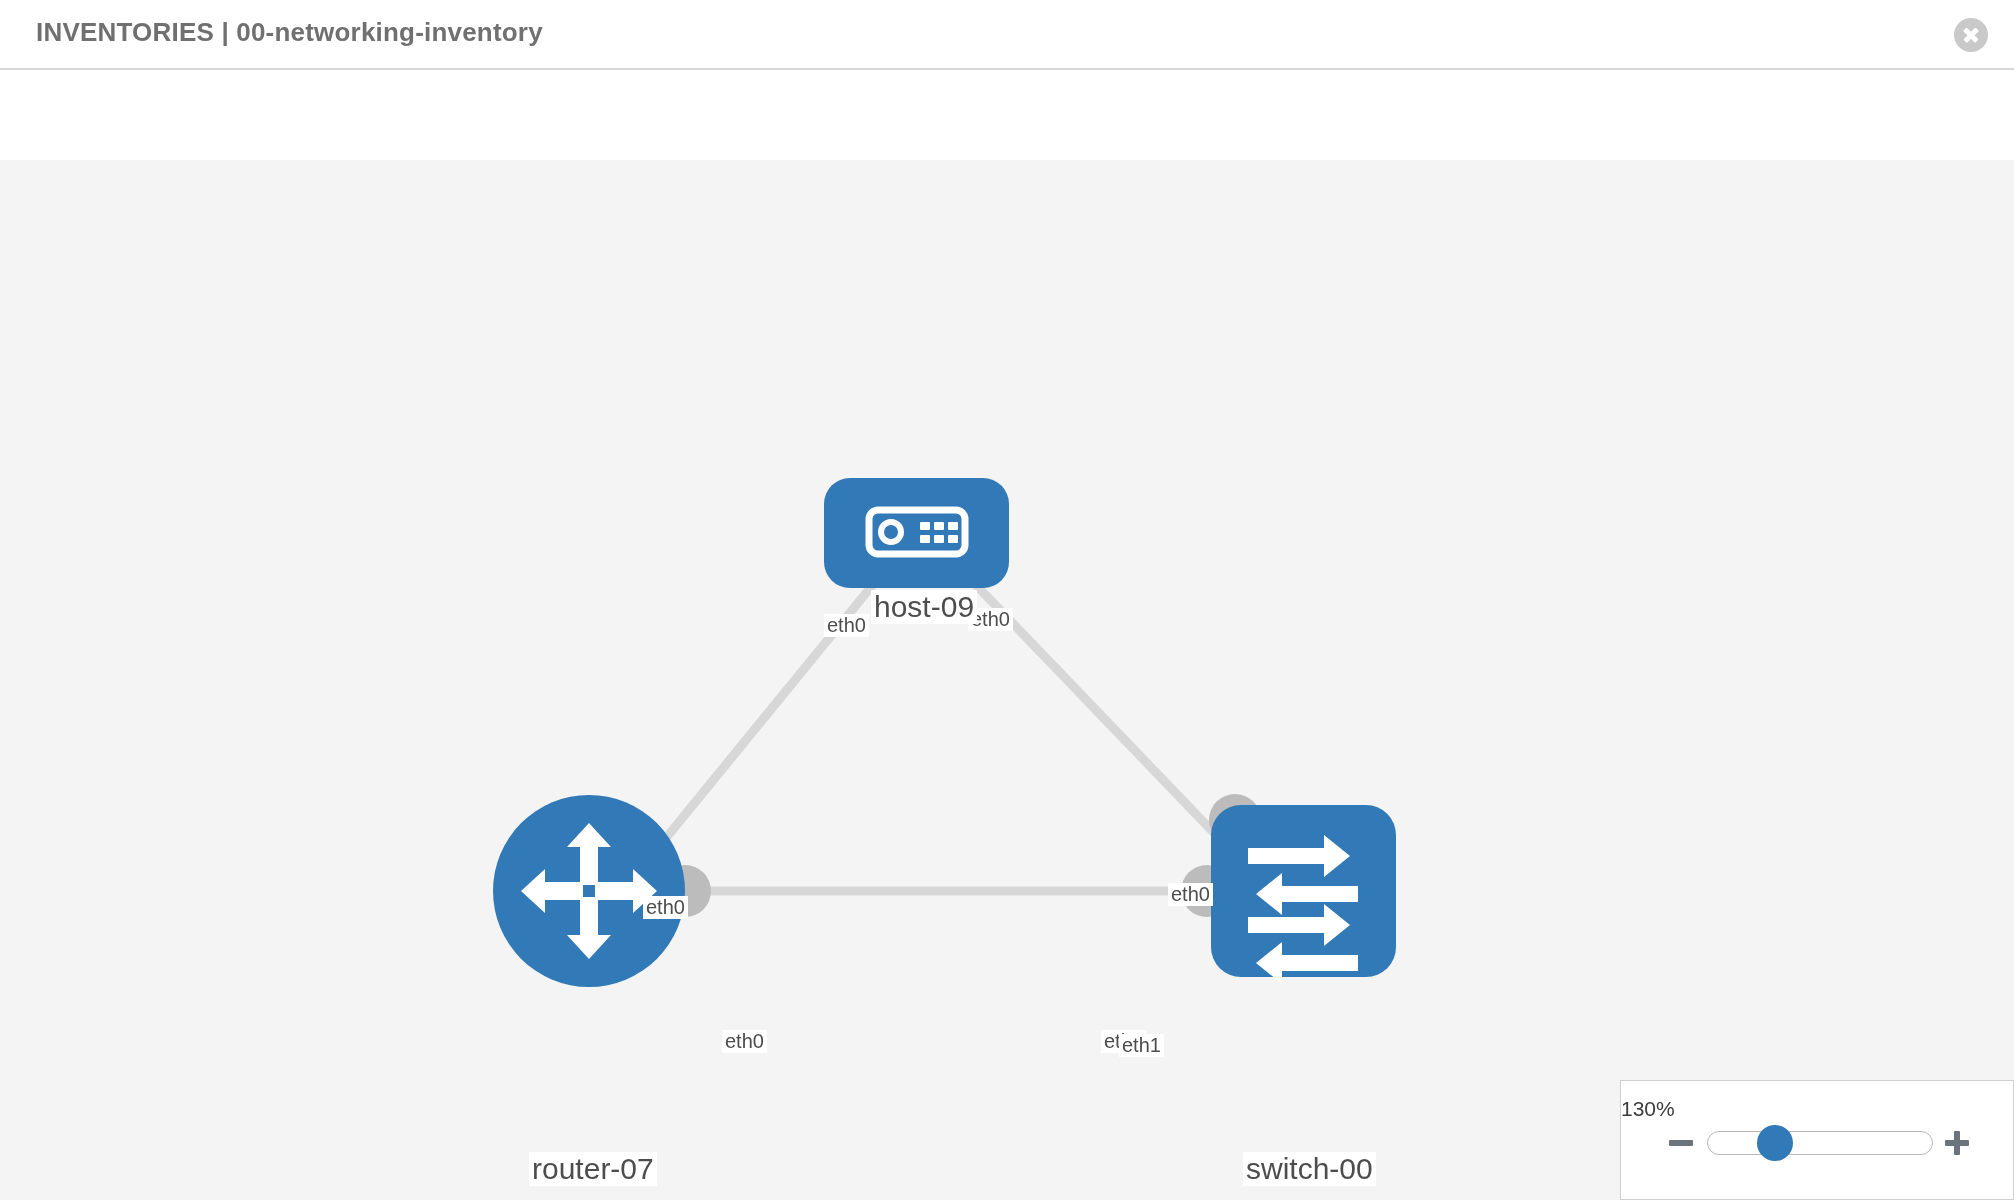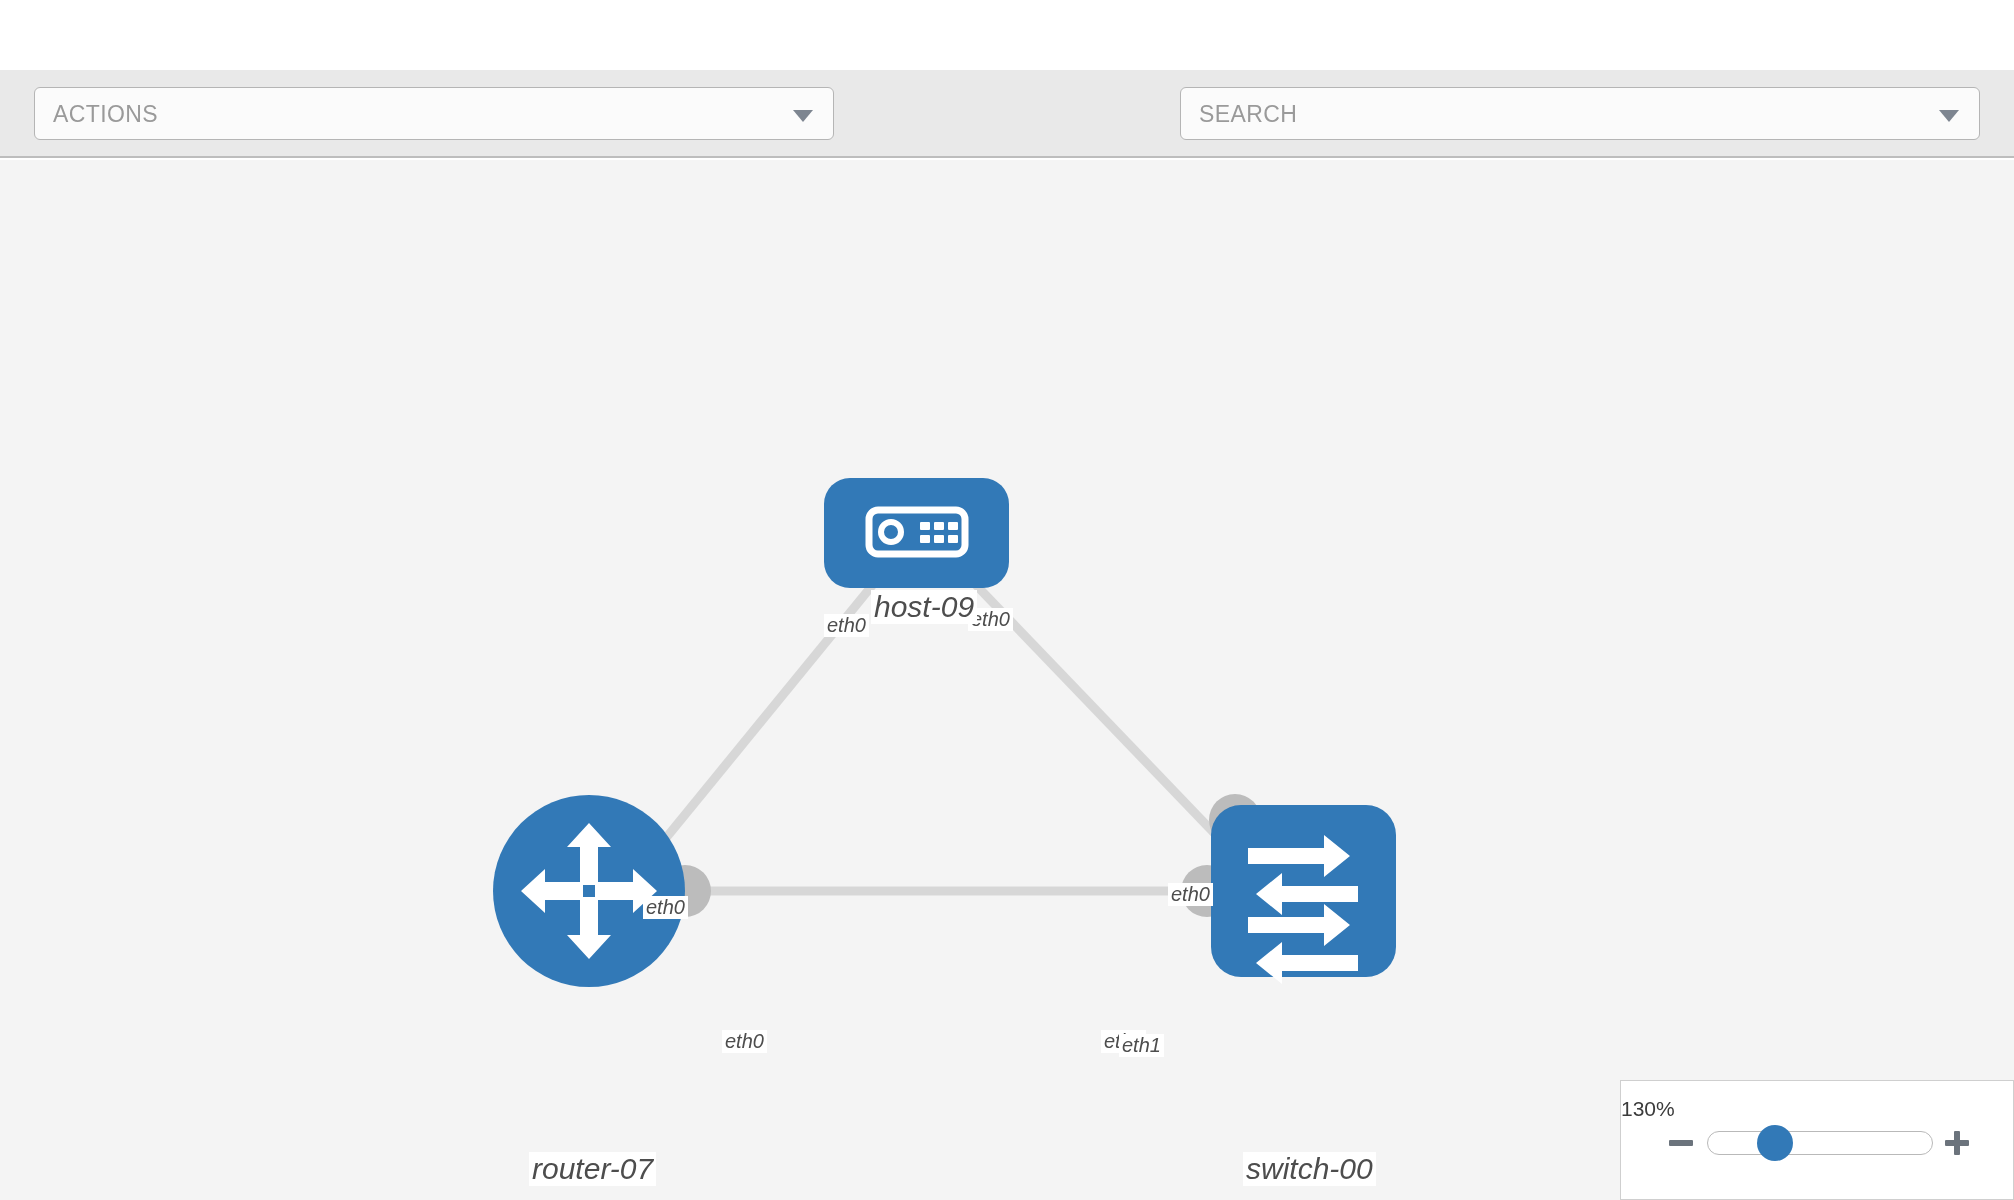--- a/index.html
+++ b/index.html
@@ -78,21 +78,20 @@
     position: absolute; left: 18px; top: 13px;
     font-size: 23px; color: #9a9a9a; letter-spacing: 0.4px;
   }
 
   
   .canvas {
     position: absolute; left: 0; top: 160px;
     width: 2014px; height: 1040px;
     background: #f4f4f4;
     overflow: hidden;
-    font-style: italic;
   }
   .topology-svg { position: absolute; left: 0; top: 0; }
 
   
   .node-label, .iface-label {
     position: absolute;
     background: #ffffff;
     color: #4d4d4d;
     white-space: nowrap;
     line-height: 1.05;
@@ -135,42 +134,25 @@
     position: absolute; left: 136px; top: 44px;
     width: 36px; height: 36px; border-radius: 50%;
     background: #3279b7; cursor: grab;
   }
 </style>
 </head>
 <body>
 
 <div class="app">
 
-
-  <div class="toolbar">
-
-    <div class="actions-select">
-      <span class="actions-label">ACTIONS</span>
-      <span class="caret"></span>
-    </div>
-
-    <svg class="tool-icon wrench-icon" viewBox="0 0 24 24">
-      <path fill="#7d8590" d="M20.2 3.6a5.6 5.6 0 0 0-6.1 1.2 5.6 5.6 0 0 0-1.3 5.9L4.3 19.2a1.7 1.7 0 0 0 0 2.4 1.7 1.7 0 0 0 2.4 0l8.5-8.5a5.6 5.6 0 0 0 5.9-1.3 5.6 5.6 0 0 0 1.2-6.1l-3.1 3.1-2.6-.6-.6-2.6 3.2-3.2z"></path>
-      <circle cx="5.6" cy="20.3" r="1.2" fill="#7d8590"></circle>
-    </svg>
-
-    <svg class="tool-icon key-icon" viewBox="0 0 24 24">
-      <path fill="#7d8590" d="M9.1 3.2a5.9 5.9 0 1 0 4.3 9.9l1.5 1.5 1.6-1.1 1.3 1.4 1.6-1.1 1.3 1.5 1.7-1.6-7.2-7.2A5.9 5.9 0 0 0 9.1 3.2zm-1 3a2.5 2.5 0 1 1 0 5 2.5 2.5 0 0 1 0-5z"></path>
-    </svg>
-
-    <div class="search-select">
-      <span class="search-label">SEARCH</span>
-      <span class="caret"></span>
-    </div>
+  <div class="header">
+    <div class="header-title">INVENTORIES | 00-networking-inventory</div>
+    <div class="close-icon"></div>
   </div>
+
 
   <div class="canvas">
 
     <svg class="topology-svg" width="2014" height="1040">
 
       <g>
         <line x1="893" y1="400" x2="648" y2="700" stroke="#d7d7d7" stroke-width="9"></line>
         <line x1="952" y1="400" x2="1240" y2="700" stroke="#d7d7d7" stroke-width="9"></line>
         <line x1="676" y1="731" x2="1215" y2="731" stroke="#d7d7d7" stroke-width="9"></line>
       </g>

